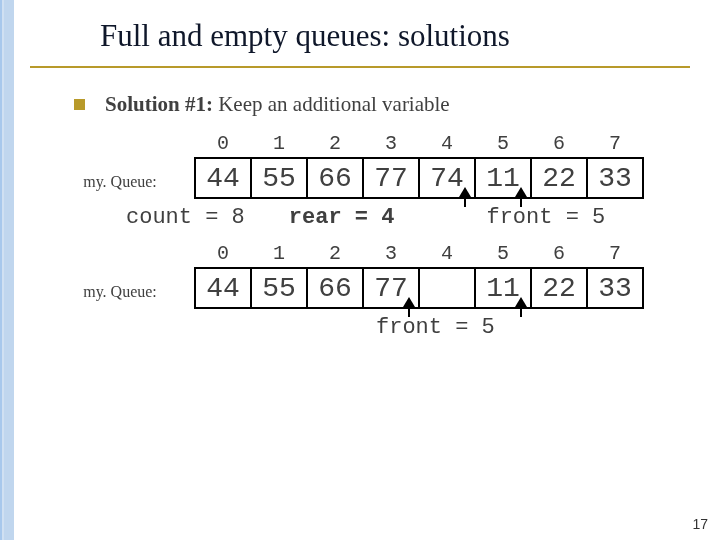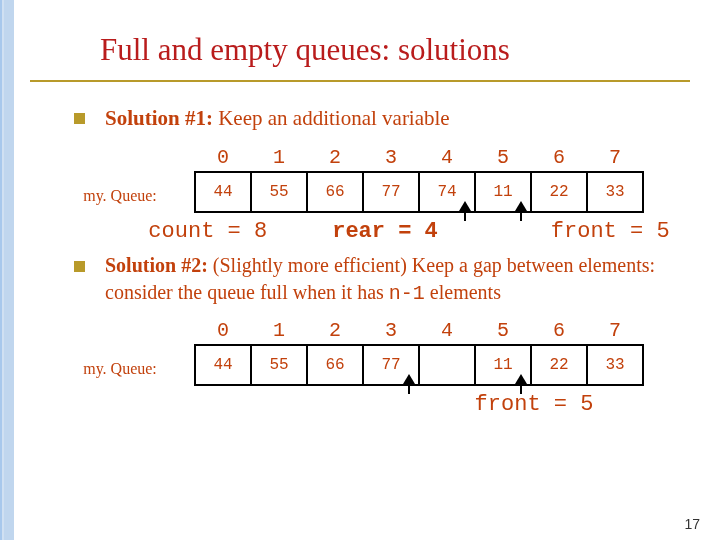--- a/index.html
+++ b/index.html
@@ -18,34 +18,34 @@
     width: 14px;
     height: 100%;
     background: linear-gradient(
       to right,
       #a8c8ec 0 2px,
       #d0e0f2 2px 4px,
       #c0d6ee 4px 14px
     );
   }
   .title {
-    padding: 32px 20px 8px 100px;
+    padding: 18px 20px 8px 100px;
     font-size: 31px;
-    color: #b91c1c;
+    color: #0f172a;
   }
   .title-underline {
     margin: 4px 0 0 30px;
     height: 2px;
     width: 660px;
     background: #b89a2a;
   }
   .body {
     padding: 22px 28px 0 50px;
     font-size: 21px;
-    color: #c2410c;
+    color: #404040;
   }
   .bullet {
     display: flex;
     align-items: flex-start;
     gap: 20px;
     margin-left: 24px;
   }
   .bullet .sq {
     width: 11px; height: 11px;
     background: #b89a2a;
@@ -81,49 +81,48 @@
     font-family: "Courier New", monospace;
     font-size: 20px;
     padding: 0 0 2px 0;
   }
   table.arr td.cell {
     border: 2px solid #000;
     width: 56px;
     height: 40px;
     text-align: center;
     font-family: "Courier New", monospace;
-    font-size: 16px;
+    font-size: 28px;
     font-weight: 400;
   }
   .info-row {
     margin-top: 6px;
     font-family: "Courier New", monospace;
     font-size: 22px;
     display: flex;
-    gap: 53px;
+    gap: 32px;
     margin-left: 96px;
     position: relative;
-    justify-content: center;
   }
   .arrow {
     position: absolute;
     width: 2px;
     background: #000;
   }
   .arrow::before {
     content: '';
     position: absolute;
     left: -5px; top: -2px;
     border-left: 6px solid transparent;
     border-right: 6px solid transparent;
     border-bottom: 10px solid #000;
   }
   .pagenum {
     position: absolute;
-    right: 20px;
+    right: 12px;
     bottom: 8px;
     font-family: Arial, sans-serif;
     font-size: 14px;
     color: #333;
   }
 </style>
 </head>
 <body>
 
 <div class="stripe"></div>
@@ -171,26 +170,20 @@
 
     <div class="arrow" style="left:408px;top:57px;height:18px;"></div>
     <div class="arrow" style="left:464px;top:57px;height:18px;"></div>
     <div class="info-row" style="margin-left:70px;">
       <span>count = 8</span>
       <span style="margin-left:12px;font-weight:bold;">rear = 4</span>
       <span style="margin-left:60px;">front = 5</span>
     </div>
   </div>
 
-  <div class="bullet" style="margin-top:8px;">
-    <div class="sq"></div>
-    <div class="txt" style="font-size:20px;">
-      <b>Solution #2:</b><span> (Slightly more efficient) Keep a gap between elements: consider the queue full when it has </span><span class="code">n-1</span><span> elements</span>
-    </div>
-  </div>
 
   <div class="queue-block" style="margin-top:12px;">
     <div class="queue-row">
       <div class="queue-label">my. Queue:</div>
       <table class="arr">
         <tbody>
             <tr>
           <td class="idx">0</td>
           <td class="idx">1</td>
           <td class="idx">2</td>

